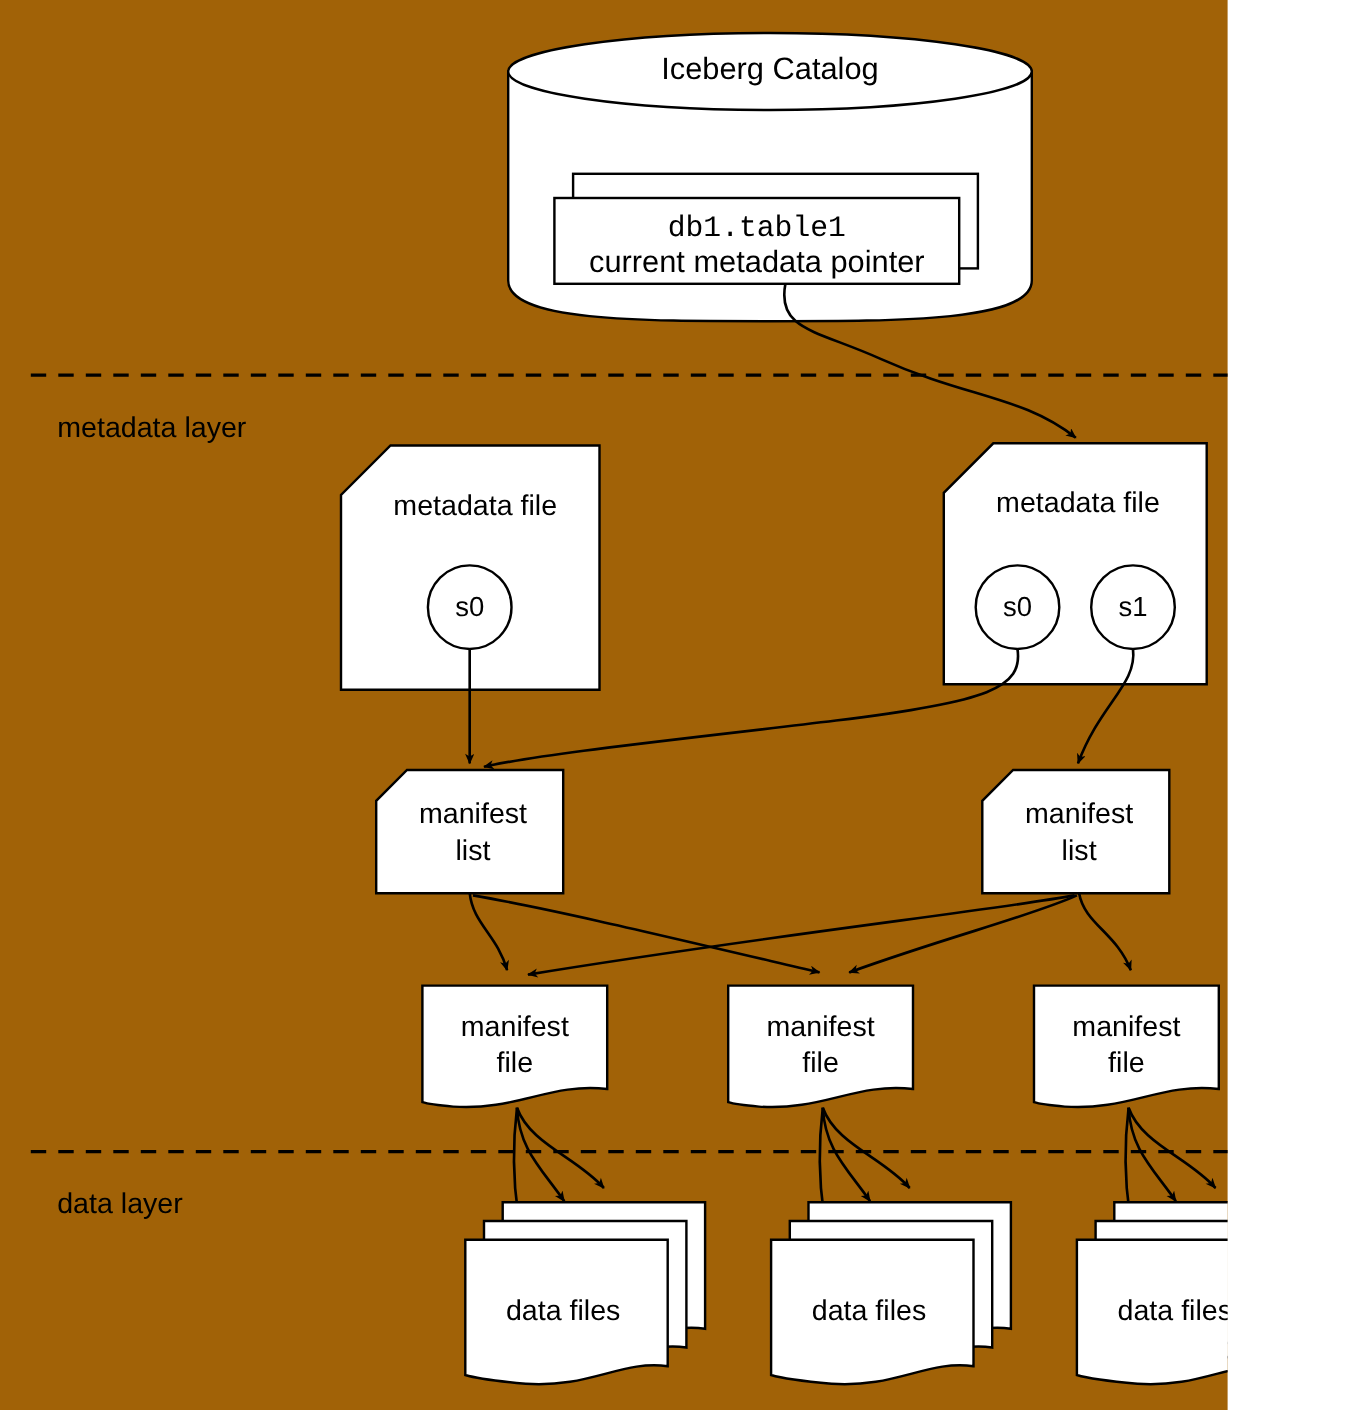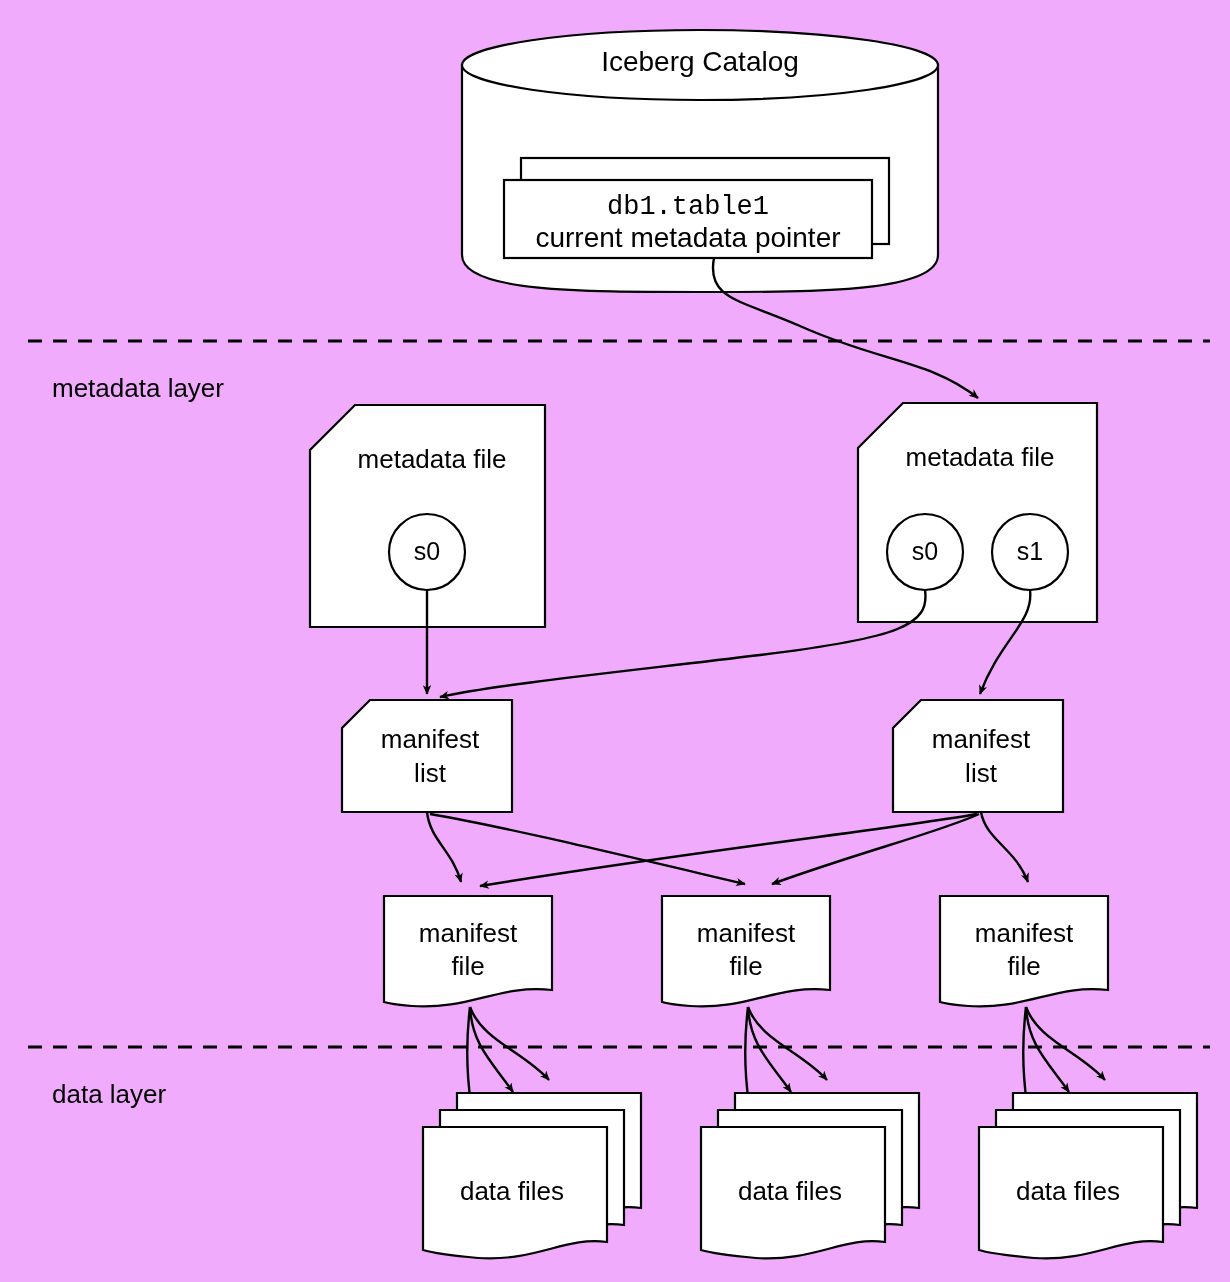--- a/index.html
+++ b/index.html
@@ -5,23 +5,23 @@
   html, body {
     margin: 0;
     padding: 0;
     background: #ffffff;
   }
   body {
     font-family: "Liberation Sans", sans-serif;
   }
   #stage {
     position: relative;
-    width: 1230px;
+    width: 1116px;
     height: 1282px;
-    background: #f0abfc;
+    background: #a16207;
     overflow: hidden;
   }
   #diagram {
     position: absolute;
     left: 0;
     top: 0;
     width: 1230px;
     height: 1282px;
   }
   .shape {

